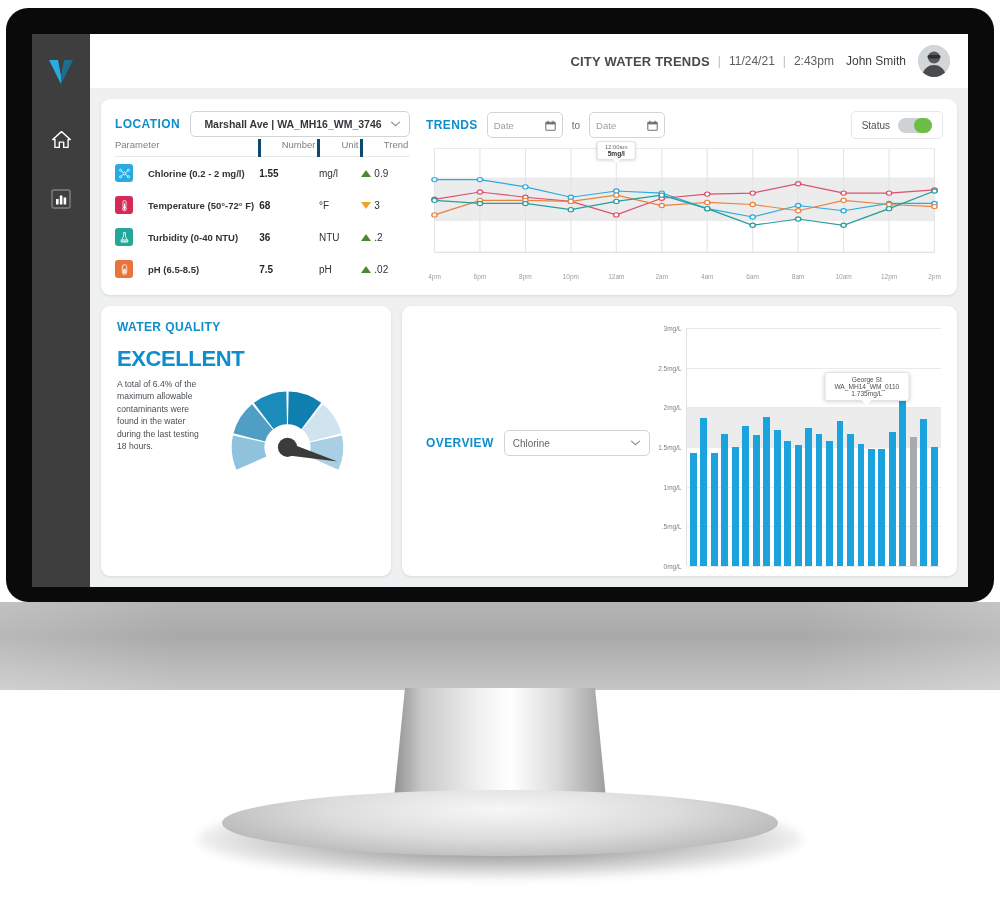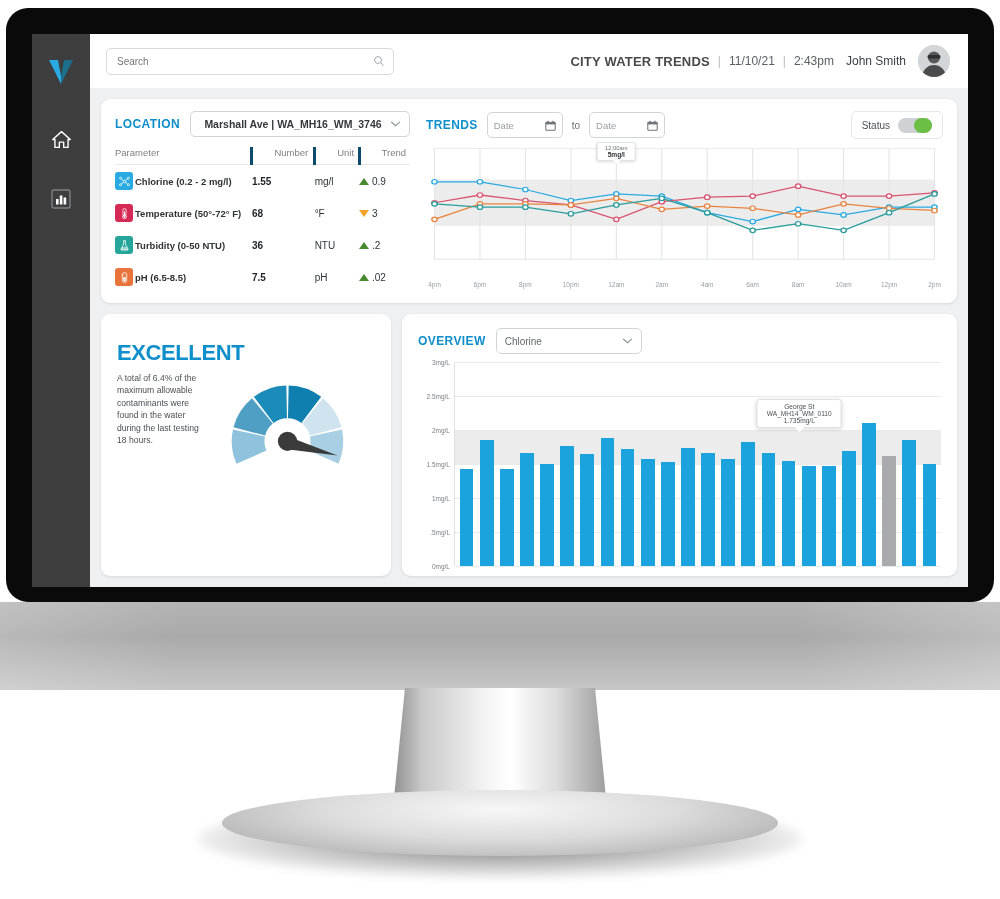--- a/index.html
+++ b/index.html
@@ -68,26 +68,26 @@
   .topcard{display:flex;padding:12px 14px 10px 14px;flex:0 0 auto;}
   .loc-col{width:295px;flex:0 0 295px;}
   .loc-head{display:flex;align-items:center;gap:10px;text-align:right;}
   .sec-title{color:#0e8ecb;font-size:12px;font-weight:bold;letter-spacing:.4px;}
   .select{flex:1;height:24px;border:1px solid #d2d5d8;border-radius:5px;display:flex;
           align-items:center;justify-content:center;position:relative;padding:0 22px 0 8px;
           cursor:pointer;}
   .select span{font-size:10.5px;color:#34383c;font-weight:bold;white-space:nowrap;}
   .chev{position:absolute;right:8px;top:50%;transform:translateY(-50%);}
 
-  table.params{width:100%;border-collapse:collapse;margin-top:10px;}
+  table.params{width:100%;border-collapse:collapse;margin-top:2px;}
   table.params th{font-size:9.5px;color:#7d8185;font-weight:normal;text-align:left;
       padding:0 0 6px 0;border-bottom:1px solid #e6e8ea;}
   table.params th.divcol{border-left:3px solid #0c4a6e;padding-left:21px;}
   table.params td{padding:7px 0;font-size:10px;vertical-align:middle;}
-  .pname{display:flex;align-items:center;gap:2px;}
+  .pname{display:flex;align-items:center;gap:15px;}
   .picon{width:18px;height:18px;border-radius:3px;flex:0 0 18px;
          display:flex;align-items:center;justify-content:center;}
   .ptext{font-size:9.5px;color:#2f3337;font-weight:bold;white-space:nowrap;}
   .pnum{font-size:11px;font-weight:bold;color:#1e2326;padding-left:8px;}
   .punit{font-size:10px;color:#2f3337;padding-left:8px;}
   .ptrend{font-size:10px;color:#2f3337;padding-left:8px;white-space:nowrap;}
   .tri-up{display:inline-block;width:0;height:0;border-left:5px solid transparent;
       border-right:5px solid transparent;border-bottom:7px solid #4a8a2f;margin-right:3px;}
   .tri-dn{display:inline-block;width:0;height:0;border-left:5px solid transparent;
       border-right:5px solid transparent;border-top:7px solid #f0a32b;margin-right:3px;}
@@ -107,21 +107,21 @@
           background:#6cbe45;}
 
   
   .bottomrow{display:flex;gap:11px;flex:1;min-height:0;}
   .wq{width:258px;flex:0 0 258px;padding:14px 16px;position:relative;overflow:hidden;}
   .excellent{font-size:22px;font-weight:bold;color:#0e8ecb;letter-spacing:-.4px;margin-top:12px;}
   .wq-body{display:flex;margin-top:6px;}
   .wq-text{width:82px;font-size:8.6px;line-height:1.45;color:#4b4f53;flex:0 0 82px;}
   .gauge{flex:1;display:flex;align-items:flex-start;justify-content:center;padding-top:2px;}
 
-  .ov{flex:1;padding:14px 16px 10px 16px;display:flex;flex-direction:column;min-width:0;}
+  .ov{flex:1;padding:14px 16px 10px 24px;display:flex;flex-direction:row;min-width:0;}
   .ov-head{display:flex;align-items:center;gap:10px;}
   .ov-select{width:128px;height:24px;border:1px solid #d2d5d8;border-radius:5px;
              display:flex;align-items:center;padding:0 8px;position:relative;cursor:pointer;}
   .ov-select span{font-size:10px;color:#62666a;}
   .ov-chart{flex:1;margin-top:8px;min-height:0;}
 </style>
 </head>
 <body>
 
 <div id="monitor">
@@ -154,31 +154,24 @@
           <rect x="7" y="12" width="2.6" height="5.5" fill="#ffffff"></rect>
           <rect x="10.8" y="8.5" width="2.6" height="9" fill="#ffffff"></rect>
           <rect x="14.6" y="10.5" width="2.6" height="7" fill="#ffffff"></rect>
         </svg>
       </div>
     </div>
 
     <div class="right">
 
       <div class="topbar">
-        <div class="search">
-          <input type="text" placeholder="Search" style="">
-          <svg viewBox="0 0 16 16" width="12" height="12">
-            <circle cx="6.7" cy="6.7" r="4.6" fill="none" stroke="#9a9da0" stroke-width="1.2"></circle>
-            <line x1="10.2" y1="10.2" x2="14" y2="14" stroke="#9a9da0" stroke-width="1.2"></line>
-          </svg>
-        </div>
         <div class="topright">
           <span class="sys-title">CITY WATER TRENDS</span>
           <span class="sep">|</span>
-          <span class="meta">11/10/21</span>
+          <span class="meta">11/24/21</span>
           <span class="sep">|</span>
           <span class="meta">2:43pm</span>
           <span class="uname">John Smith</span>
           <div class="avatar">
             <svg viewBox="0 0 32 32" width="32" height="32">
               <circle cx="16" cy="16" r="16" fill="#d3d6d8"></circle>
               <circle cx="16" cy="12.5" r="6" fill="#58595b"></circle>
               <path d="M4 32 C5 23 11 20 16 20 C21 20 27 23 28 32 Z" fill="#4a4b4d"></path>
               <rect x="9.5" y="10" width="13" height="3.4" rx="1.5" fill="#2f3032"></rect>
             </svg>
@@ -260,21 +253,21 @@
                     <td>
                       <div class="pname">
                         <span class="picon" style="background:#26A69A">
                           <svg viewBox="0 0 20 20" width="13" height="13">
                             <g fill="none" stroke="#fff" stroke-width="1.2">
                               <path d="M8 2.6 L12 2.6 M8.7 2.6 L8.7 8 L4.6 15.5 Q4 17 5.6 17 L14.4 17 Q16 17 15.4 15.5 L11.3 8 L11.3 2.6"></path>
                             </g>
                             <path d="M6.3 12.2 L13.7 12.2 L15.4 15.5 Q16 17 14.4 17 L5.6 17 Q4 17 4.6 15.5 Z" fill="#fff" opacity=".55"></path>
                           </svg>
                         </span>
-                        <span class="ptext">Turbidity (0-50 NTU)</span>
+                        <span class="ptext">Turbidity (0-40 NTU)</span>
                       </div>
                     </td>
                     <td class="pnum">36</td>
                     <td class="punit">NTU</td>
                     <td class="ptrend"><span class="tri-up"></span>.2</td>
                   </tr>
                   <tr>
                     <td>
                       <div class="pname">
                         <span class="picon" style="background:#E8743B">
@@ -419,20 +412,21 @@
                     <div style="position:absolute;left:50%;bottom:-4px;margin-left:-4px;width:0;height:0;border-left:4px solid transparent;border-right:4px solid transparent;border-top:4px solid #fff"></div>
                   </div>
                 </div>
               </div>
           </div>
         </div>
 
         <div class="bottomrow">
 
           <div class="card wq">
+            <div class="sec-title">WATER QUALITY</div>
             <div class="excellent">EXCELLENT</div>
             <div class="wq-body">
               <div class="wq-text">A total of 6.4% of the maximum allowable contaminants were found in the water during the last testing 18 hours.</div>
               <div class="gauge">
                 <svg id="gauge-svg" viewBox="0 0 130 130" width="125" height="125">
                     <path d="M11.932339264710158 93.40562718843861 A58 58 0 0 1 8.295655030903106 57.80913203969234 L41.53613311623577 64.95550291297614 A24 24 0 0 0 43.0409679716042 79.68508711245735 Z" fill="#8fc3dd"></path>
                     <path d="M8.855894940938185 55.44529398726895 A58 58 0 0 1 28.081432515584794 25.2672449440158 L49.72335138575923 51.48989445959275 A24 24 0 0 0 41.76795652728477 63.977363029214736 Z" fill="#4f9fc4"></path>
                     <path d="M29.987029732852875 23.7604940221906 A58 58 0 0 1 63.78533964676529 12.012720358458964 L64.49738192279943 46.00526359660371 A24 24 0 0 0 50.51187437221498 50.866411319527145 Z" fill="#1b8cba"></path>
                     <path d="M66.2146603532347 12.012720358458964 A58 58 0 0 1 100.01297026714715 23.760494022190613 L79.48812562778502 50.866411319527145 A24 24 0 0 0 65.50261807720057 46.00526359660371 Z" fill="#0e7fae"></path>
                     <path d="M101.91856748441523 25.26724494401582 A58 58 0 0 1 121.14410505906181 55.445293987268954 L88.23204347271523 63.977363029214736 A24 24 0 0 0 80.27664861424078 51.489894459592755 Z" fill="#cfe4ef"></path>

